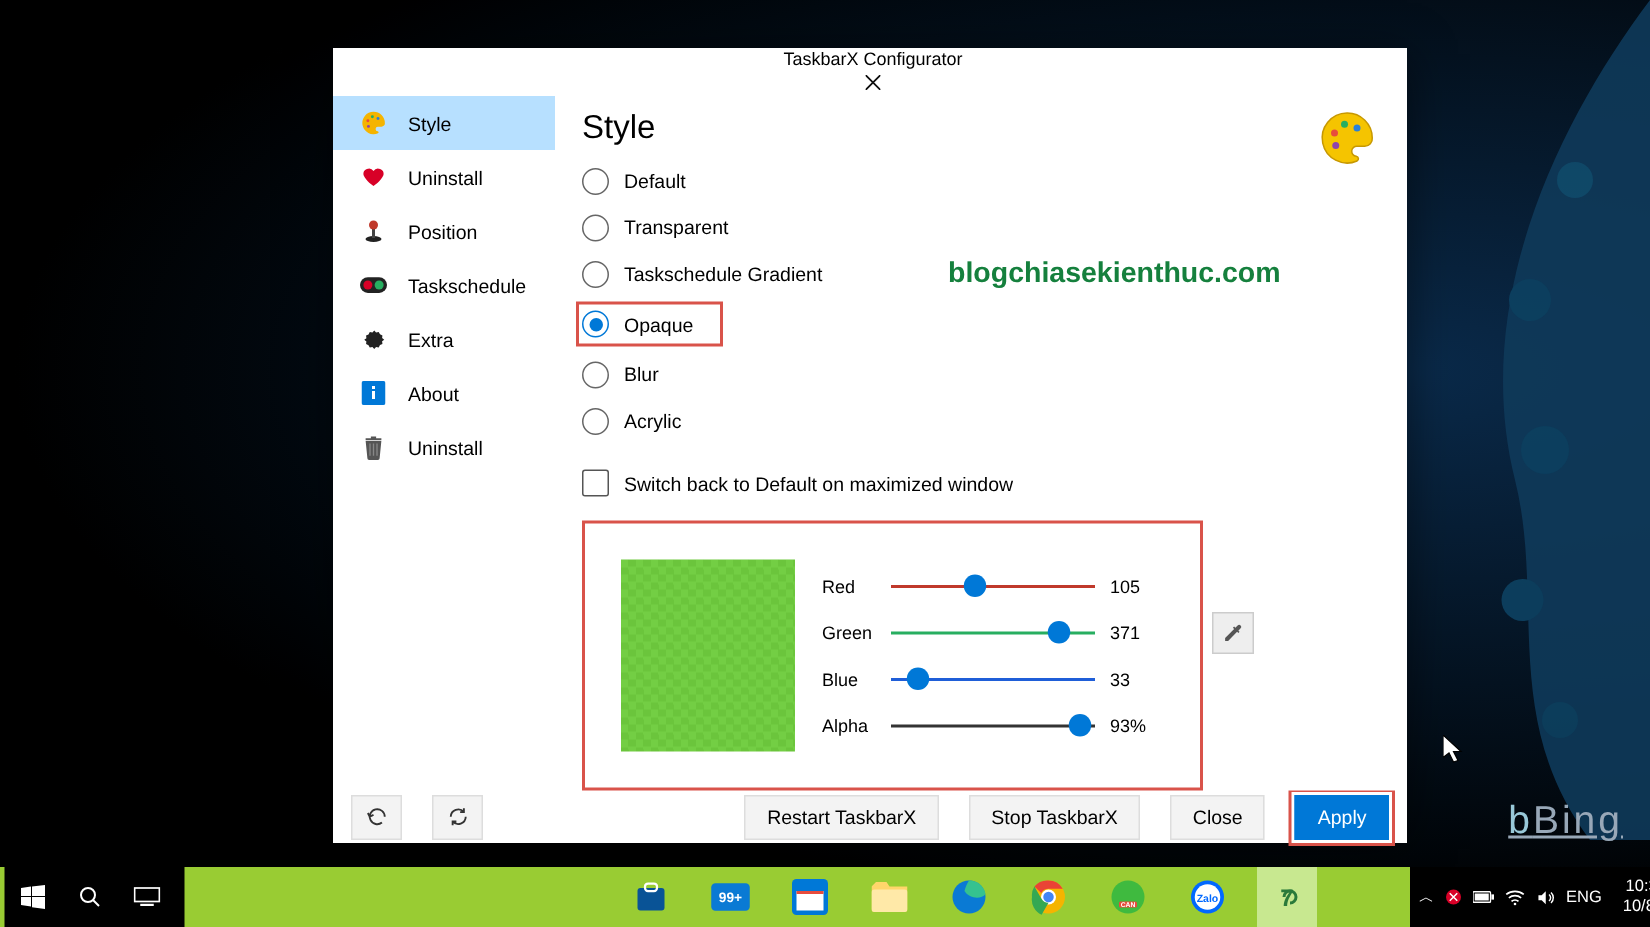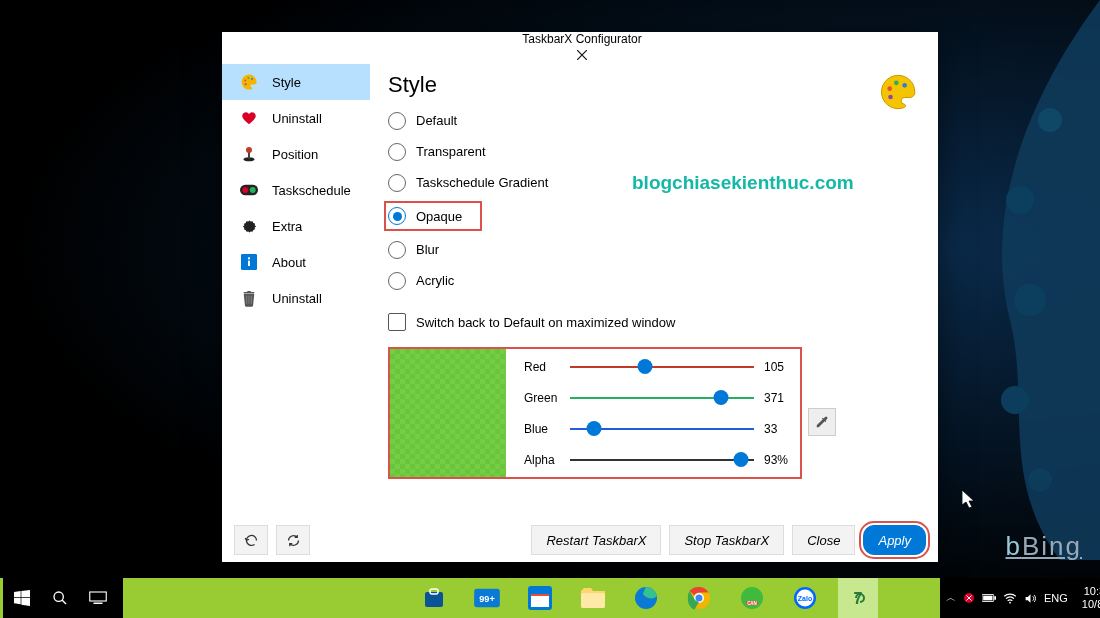--- a/index.html
+++ b/index.html
@@ -1,21 +1,21 @@
 <!DOCTYPE html>
 <html><head>
 <meta charset="utf-8">
 <style>
   * { box-sizing: border-box; margin: 0; padding: 0; font-family: "Segoe UI", sans-serif; }
   body { width: 1100px; height: 618px; background: #000; position: relative; overflow: hidden; }
   .desktop { position: absolute; inset: 0; background: radial-gradient(ellipse at 85% 40%, #0a2a4a 0%, #041220 40%, #000 70%); }
   .tentacle { position: absolute; right: 0; top: 0; width: 180px; height: 560px; opacity: 0.9; }
   .bing-logo { position: absolute; right: 18px; bottom: 56px; color: #98a8b8; font-size: 26px; font-weight: 400; letter-spacing: 2px; text-decoration: underline; }
   .bing-b { color: #98c8d8; font-size: 26px; }
-  .watermark { position: absolute; left: 632px; top: 172px; color: #14b8a6; font-size: 19px; font-weight: 600; z-index: 100; }
+  .watermark { position: absolute; left: 632px; top: 172px; color: #15803d; font-size: 19px; font-weight: 600; z-index: 100; }
   .cursor { position: absolute; right: 124px; top: 490px; z-index: 200; }
 
   .window {
     position: absolute; left: 222px; top: 32px; width: 716px; height: 530px;
     background: #fff; box-shadow: 0 4px 28px rgba(0,0,0,0.5);
     display: flex; flex-direction: column;
   }
   .titlebar {
     height: 32px; display: flex; align-items: center; padding: 0 8px 0 12px;
     font-size: 12px; justify-content: space-between; flex-direction: column;
@@ -38,48 +38,48 @@
   .radio-row { display: flex; align-items: center; gap: 10px; font-size: 13px; height: 25px; }
   .radio-row.boxed { border: 2px solid #d9534a; padding: 0px 18px 0 2px; margin-left: -4px; width: fit-content; height: 30px; }
   .radio-outer { width: 18px; height: 18px; border: 1.6px solid #666; border-radius: 50%; display: flex; align-items: center; justify-content: center; }
   .radio-row.selected .radio-outer { border-color: #0078d7; }
   .radio-inner { width: 9px; height: 9px; background: #0078d7; border-radius: 50%; }
 
   .check-row { display: flex; align-items: center; gap: 10px; font-size: 13px; margin-bottom: 16px; }
   .checkbox { width: 18px; height: 18px; border: 1.6px solid #555; border-radius: 2px; }
 
   .color-panel {
-    border: 2px solid #d9534a; padding: 0; display: flex; gap: 18px; width: 414px;
+    border: 2px solid #d9534a; padding: 24px; display: flex; gap: 18px; width: 414px;
   }
   .swatch {
     width: 116px; height: 128px;
     background: repeating-conic-gradient(#6bc53c 0% 25%, #73ce44 0% 50%) 0 0/10px 10px;
   }
   .sliders { flex: 1; display: flex; flex-direction: column; justify-content: space-around; padding: 2px 0; }
   .slider-row { display: flex; align-items: center; gap: 10px; font-size: 12px; }
   .slider-label { width: 36px; }
   .slider-track { flex: 1; height: 2px; position: relative; }
   .track-red { background: #c0392b; }
   .track-green { background: #27ae60; }
   .track-blue { background: #1f5ed8; }
   .track-alpha { background: #333; }
   .thumb { position: absolute; width: 15px; height: 15px; background: #0078d7; border-radius: 50%; top: -6.5px; transform: translateX(-50%); }
   .slider-val { width: 36px; text-align: left; font-size: 12px; }
 
   .eyedrop { position: absolute; right: 102px; top: 344px; width: 28px; height: 28px; background: #eee; border: 1px solid #ccc; display: flex; align-items: center; justify-content: center; }
 
-  .footer { height: 44px; display: flex; align-items: center; padding: 0 12px; gap: 8px; font-style: italic; }
+  .footer { height: 44px; display: flex; align-items: center; padding: 0 12px; gap: 20px; }
   .footer .spacer { flex: 1; }
   .btn {
     height: 30px; padding: 0 14px; font-size: 13px; background: #f3f3f3; border: 1px solid #ddd;
     display: flex; align-items: center; justify-content: center; cursor: pointer;
   }
   .btn.icon { width: 34px; padding: 0; }
   .btn.primary { background: #0078d7; color: #fff; border-color: #0078d7; }
-  .btn.boxed { outline: 2px solid #d9534a; outline-offset: 2px; border-radius: 11px; }
+  .btn.boxed { outline: 2px solid #d9534a; outline-offset: 2px; }
 
   .taskbar {
     position: absolute; left: 0; bottom: 0; width: 1100px; height: 40px;
     background: #99cc33; display: flex; align-items: center; color: #fff;
   }
   .tb-left { position: absolute; left: 3px; width: 120px; background: #000; height: 40px; display: flex; align-items: center;}
   .tb-btn { width: 38px; height: 40px; display: flex; align-items: center; justify-content: center; }
   .tb-center { margin-left: 414px; display: flex; gap: 13px; }
   .app-icon { width: 40px; height: 40px; display: flex; align-items: center; justify-content: center; }
   .tb-right { position: absolute; right: 0; bottom: 0; width: 160px; background: #000; height: 40px; display: flex; align-items: center; gap: 8px; padding: 0 6px; }

